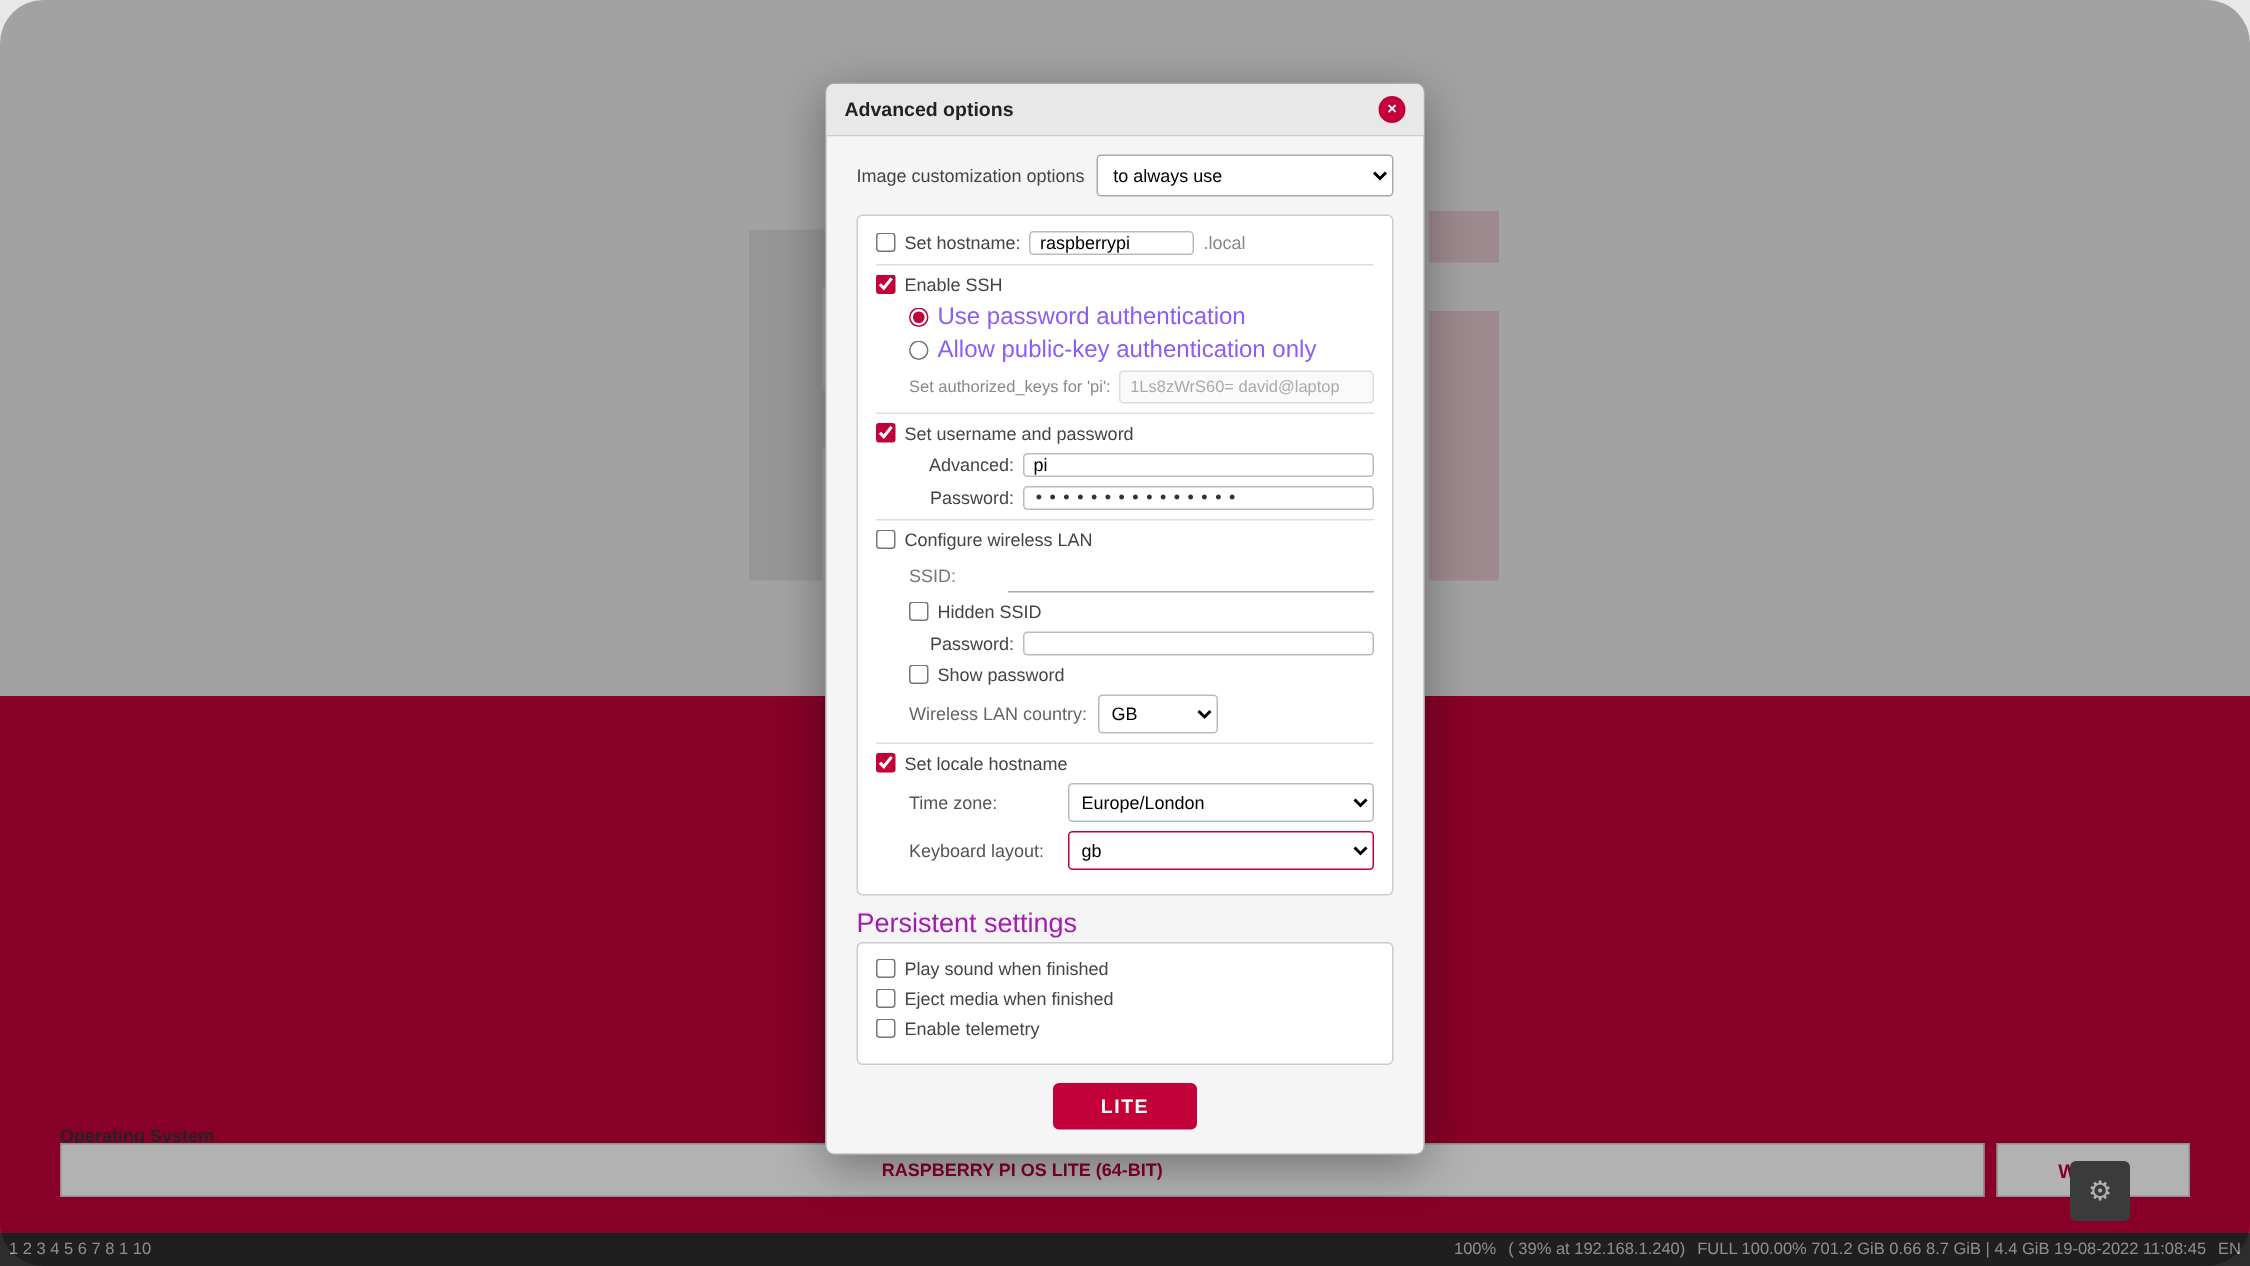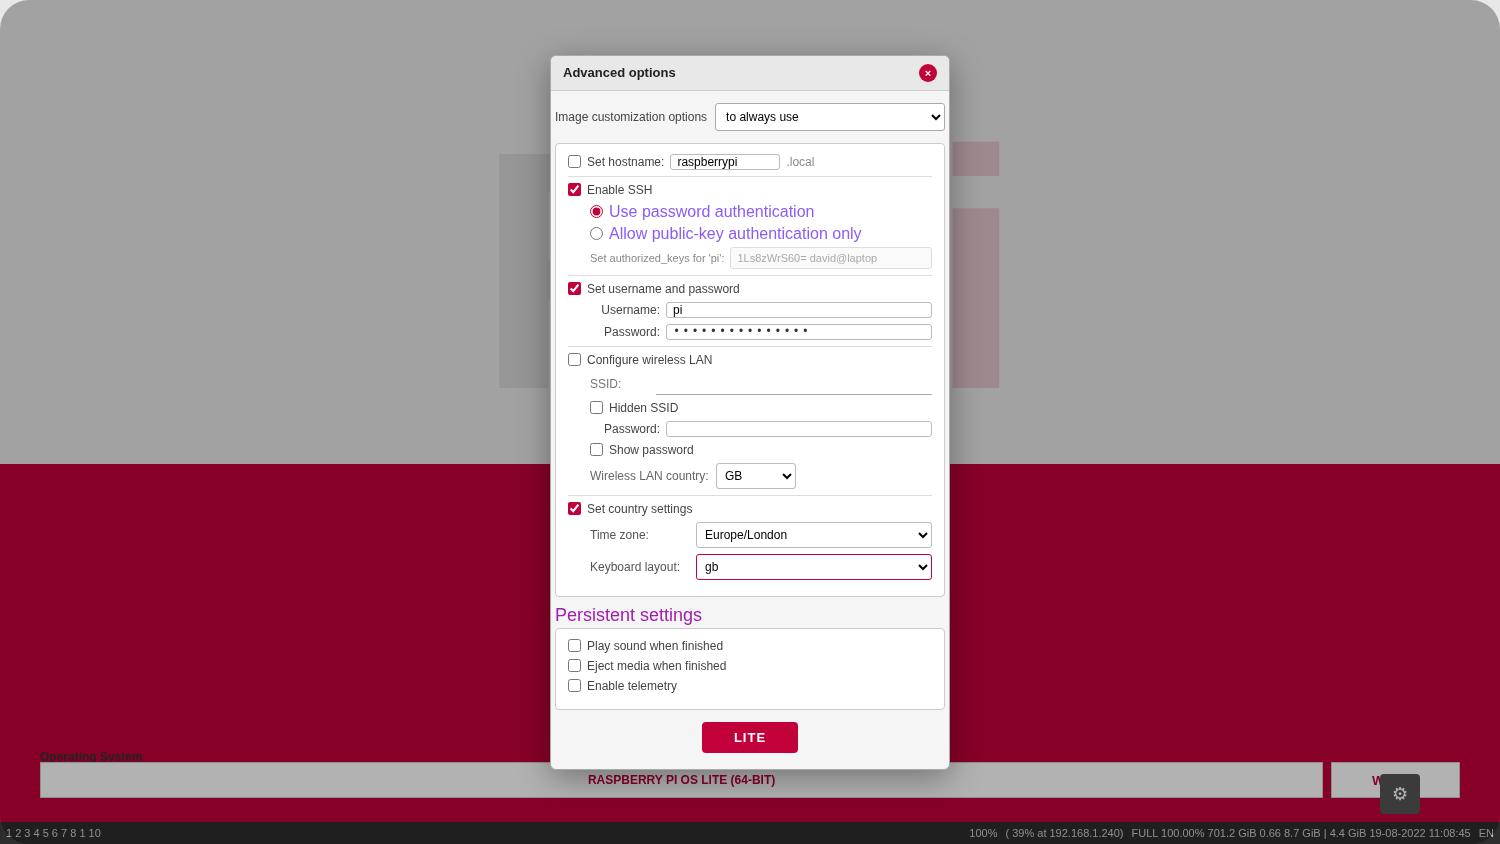--- a/index.html
+++ b/index.html
@@ -114,21 +114,21 @@
       background: #c2003a;
       border: none;
       cursor: pointer;
       display: flex; align-items: center; justify-content: center;
       color: white;
       font-size: 11px;
       font-weight: bold;
     }
 
     .dialog-body {
-      padding: 12px 4px;
+      padding: 12px 20px;
       max-height: 720px;
       overflow-y: auto;
     }
 
     
     .options-row {
       display: flex;
       align-items: center;
       gap: 8px;
       margin-bottom: 12px;
@@ -503,21 +503,21 @@
 
         <div class="divider"></div>
 
         <div class="form-row">
           <input type="checkbox" id="upw-cb" checked="" style="">
           <label for="upw-cb">Set username and password</label>
         </div>
 
         <div class="indent">
           <div class="field-row">
-            <span class="field-label">Username:</span>
+            <span class="field-label">Advanced:</span>
             <input type="text" class="field-input" value="pi" style="">
           </div>
 
           <div class="field-row">
             <span class="field-label">Password:</span>
             <input type="password" class="field-input password-field" value="mypasswordvalue" style="">
           </div>
         </div>
 
         <div class="divider"></div>
@@ -553,21 +553,21 @@
             <option>GB</option>
             <option>US</option>
             <option>DE</option>
           </select>
         </div>
 
         <div class="divider"></div>
 
         <div class="form-row">
           <input type="checkbox" id="locale-cb" checked="" style="">
-          <label for="locale-cb">Set country settings</label>
+          <label for="locale-cb">Set locale hostname</label>
         </div>
 
         <div class="locale-row">
           <span class="locale-label">Time zone:</span>
           <select class="locale-select">
             <option>Europe/London</option>
             <option>America/New_York</option>
             <option>Asia/Tokyo</option>
           </select>
         </div>

